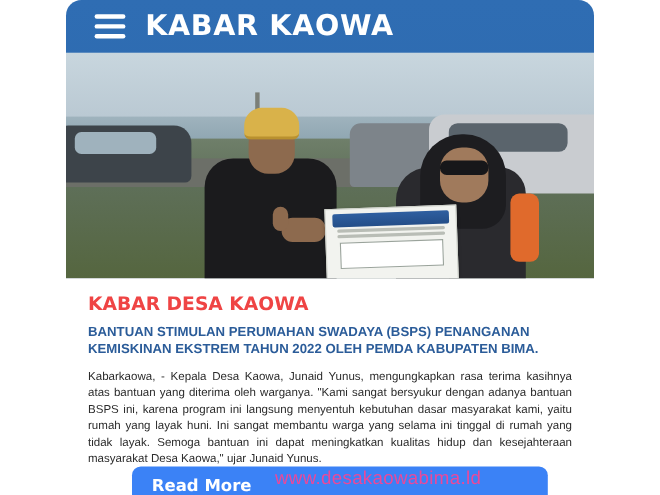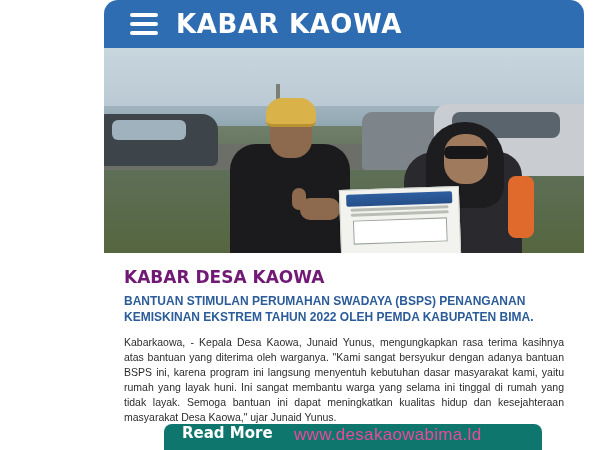--- a/index.html
+++ b/index.html
@@ -11,21 +11,20 @@
     height: 450px;
     overflow: hidden;
     font-family: "Liberation Sans", sans-serif;
     background: #ffffff;
   }
   .page {
     position: relative;
     width: 522px;
     height: 450px;
     background: #ffffff;
-    margin-left: 44px;
   }
   
   .frame {
     position: absolute;
     left: 60px;
     top: 0;
     width: 480px;
     height: 450px;
     background: #2e6bb0;
     background: linear-gradient(180deg,#2f6db3 0%, #2a65a8 100%);
@@ -183,21 +182,21 @@
   .cert .c-box{
     margin:4px 12px; height:22px; border:1px solid #9aa39b; background:#fff;
   }
   
   .content {
     padding: 14px 20px 0 20px;
   }
   .title {
     font-size: 17px;
     font-weight: bold;
-    color: #701a75;
+    color: #ef4444;
     margin: 0 0 6px 0;
     font-family: "DejaVu Sans", sans-serif;
   }
   .subtitle {
     font-size: 12px;
     font-weight: bold;
     color: #2b5c99;
     line-height: 1.35;
     margin: 0 0 10px 0;
   }
@@ -208,24 +207,24 @@
     text-align: justify;
     margin: 0;
   }
   
   .footer {
     position: absolute;
     left: 120px;
     top: 424px;
     width: 360px;
     height: 26px;
-    background: #0f766e;
+    background: #3b82f6;
     border-radius: 8px 8px 0 0;
     display: flex;
-    align-items: flex-start;
+    align-items: flex-end;
     padding-left: 18px;
   }
   .read-more {
     color: #ffffff;
     font-weight: bold;
     font-size: 15px;
     cursor: pointer;
     font-family: "DejaVu Sans", sans-serif;
   }
   .website {

